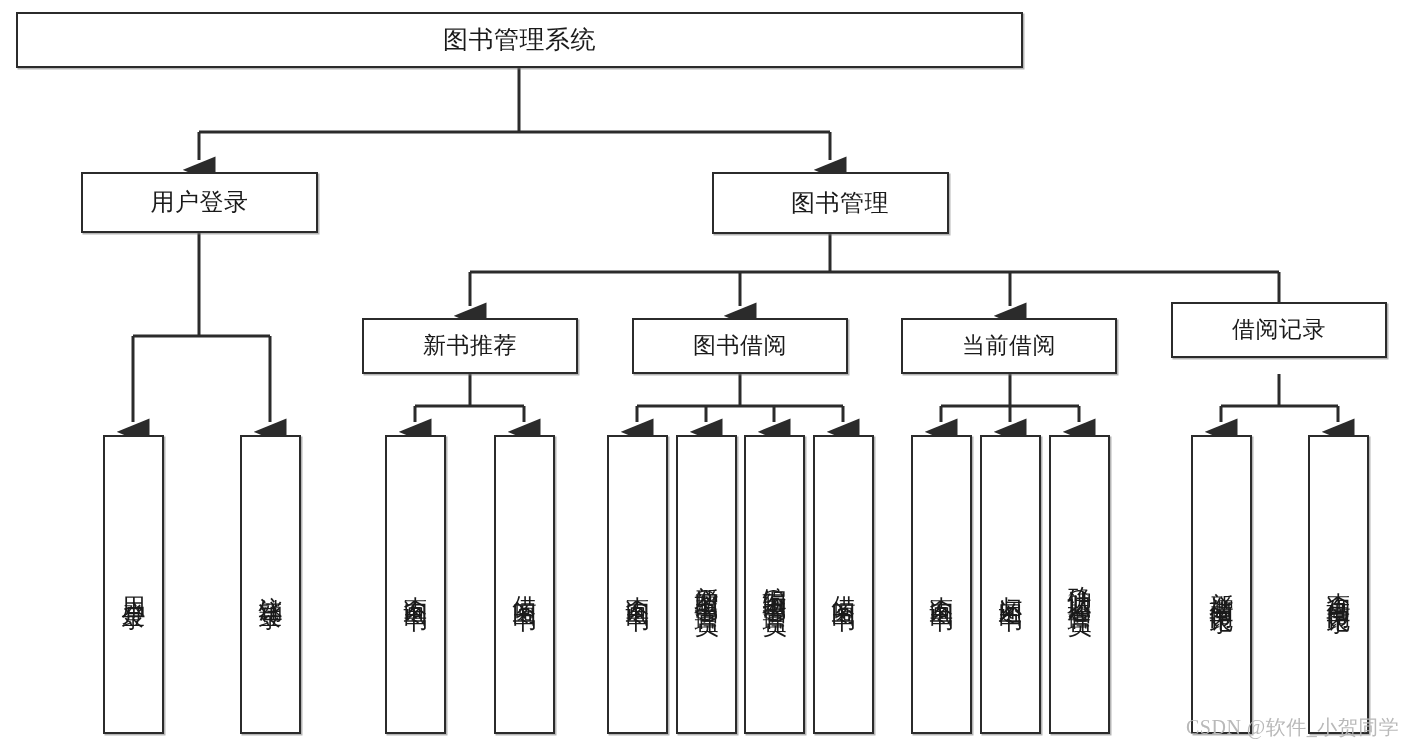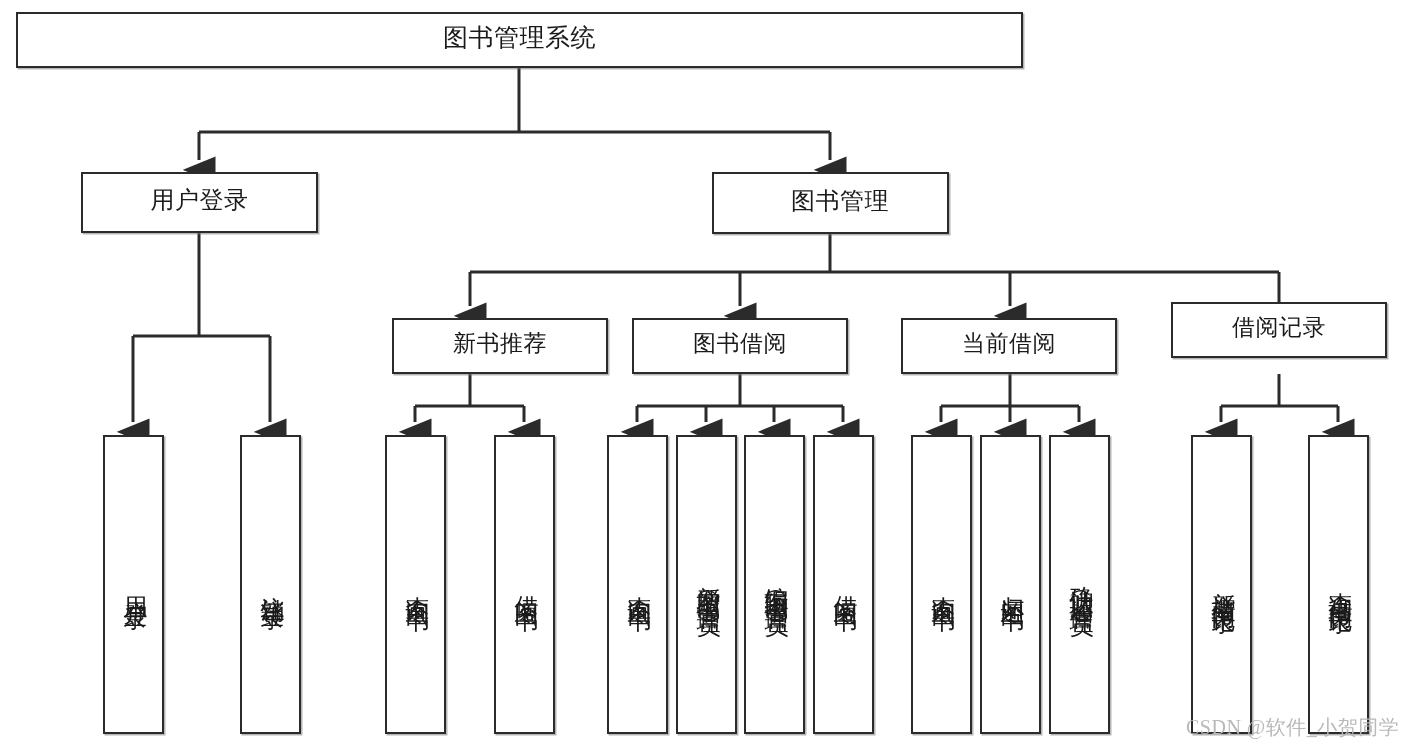--- a/index.html
+++ b/index.html
@@ -33,21 +33,20 @@
     display: flex;
     align-items: center;
     justify-content: center;
     color: #1a1a1a;
     box-shadow: 1.5px 1.5px 0 rgba(120,120,120,0.55);
   }
   .node .lbl {
     line-height: 1.18;
     letter-spacing: 0.5px;
     white-space: nowrap;
-    font-family: Liberation Mono, monospace;
   }
   .root .lbl   { font-size: 25px; }
   .l1 .lbl     { font-size: 24px; }
   .l2 .lbl     { font-size: 23px; }
 
   
   .leaf {
     writing-mode: vertical-rl;
     text-orientation: upright;
   }
@@ -129,21 +128,21 @@
     <span class="lbl">图书管理系统</span>
   </div>
 
   <div class="node l1" style="left:81px; top:172px; width:237px; height:61px;">
     <span class="lbl">用户登录</span>
   </div>
   <div class="node l1" style="left:712px; top:172px; width:237px; height:62px;padding-left:19px;">
     <span class="lbl">图书管理</span>
   </div>
 
-  <div class="node l2" style="left:362px; top:318px; width:216px; height:56px;margin-left:30px;">
+  <div class="node l2" style="left:362px; top:318px; width:216px; height:56px;">
     <span class="lbl">新书推荐</span>
   </div>
   <div class="node l2" style="left:901px; top:318px; width:216px; height:56px;">
     <span class="lbl">当前借阅</span>
   </div>
   <div class="node l2" style="left:632px; top:318px; width:216px; height:56px;">
     <span class="lbl">图书借阅</span>
   </div>
   <div class="node l2" style="left:1171px; top:302px; width:216px; height:56px;">
     <span class="lbl">借阅记录</span>

